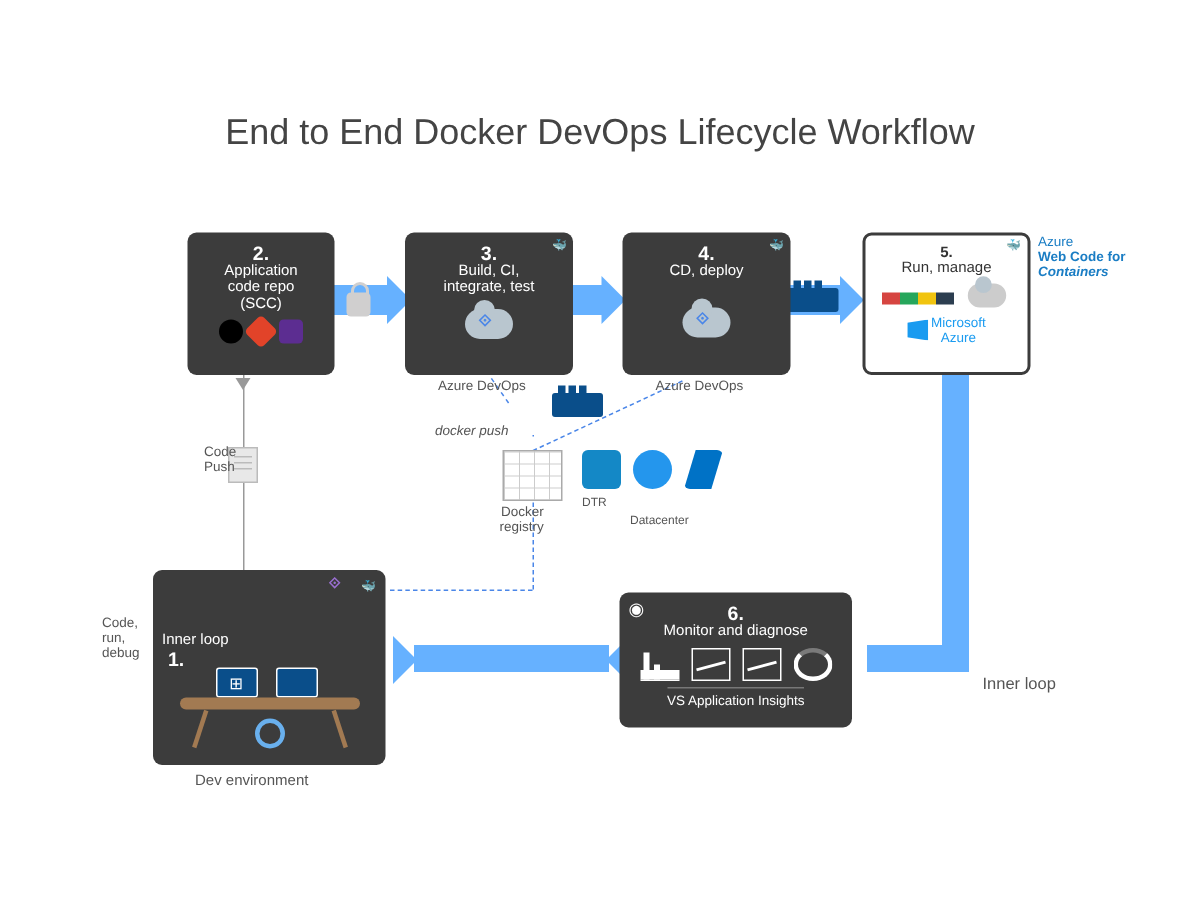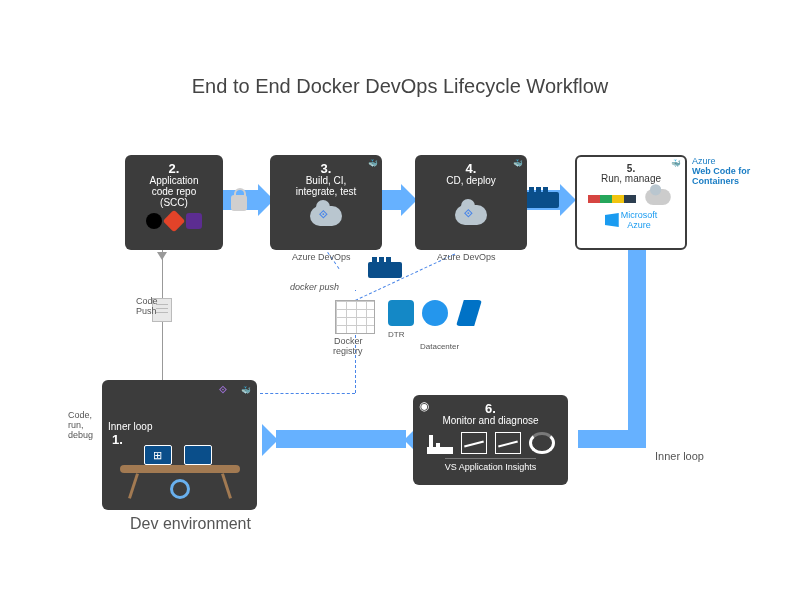--- a/index.html
+++ b/index.html
@@ -8,21 +8,21 @@
     background: #fff;
     font-family: "Segoe UI", Arial, sans-serif;
     color: #333;
     position: relative;
     overflow: hidden;
   }
   .title {
     position: absolute;
     top: 75px; left: 0; right: 0;
     text-align: center;
-    font-size: 20px;
+    font-size: 24px;
     font-weight: 300;
     color: #444;
   }
   .stage {
     position: absolute;
     background: #3c3c3c;
     border-radius: 6px;
     color: #fff;
     padding: 6px;
     font-size: 10px;
@@ -215,38 +215,38 @@
     <div class="cloud" style="transform:scale(.8); background:#ccc;"></div>
   </div>
   <div class="azure">
     <span class="win"></span>
     <span><span>Microsoft</span><br><span>Azure</span></span>
   </div>
 </div>
 <div class="sublabel" style="left:692px; top:157px; color:#1a7dc4; line-height:1.1;">
   <div>Azure</div>
   <div style="font-weight:bold;">Web Code for</div>
-  <div style="font-weight:bold;">Containers</div>
+  <div style="font-weight:bold;font-style:italic;">Containers</div>
 </div>
 
 <div id="s1" class="stage">
   <div style="align-self:flex-start; font-size:10px;margin-top:35px;">Inner loop</div>
   <span style="position:absolute; right:30px; top:4px; color:#9a6fd1; font-weight:bold;">⟐</span>
   <span class="dockerlabel" style="right:6px; top:6px;">🐳</span>
   <span class="num" style="align-self:flex-start; margin-left:4px;">1.</span>
   <div class="desk">
     <div class="mon a">⊞</div>
     <div class="mon b"></div>
     <div class="top"></div>
       <div class="legL"></div>
       <div class="legR"></div>
     <div class="refresh"></div>
   </div>
 </div>
-<div class="sublabel" style="left:130px; top:515px; font-size:16px;">Dev environment</div>
+<div class="sublabel" style="left:130px; top:515px; font-size:10px;">Dev environment</div>
 <div class="sublabel" style="left:68px; top:410px; white-space:pre; font-size:9px;">Code,
 run,
 debug</div>
 
 <div id="s6" class="stage">
   <span style="position:absolute; left:6px; top:4px; font-size:12px;">◉</span>
   <span class="num">6.</span>
   <span class="line">Monitor and diagnose</span>
   <div class="mini">
     <span class="bar"></span>

